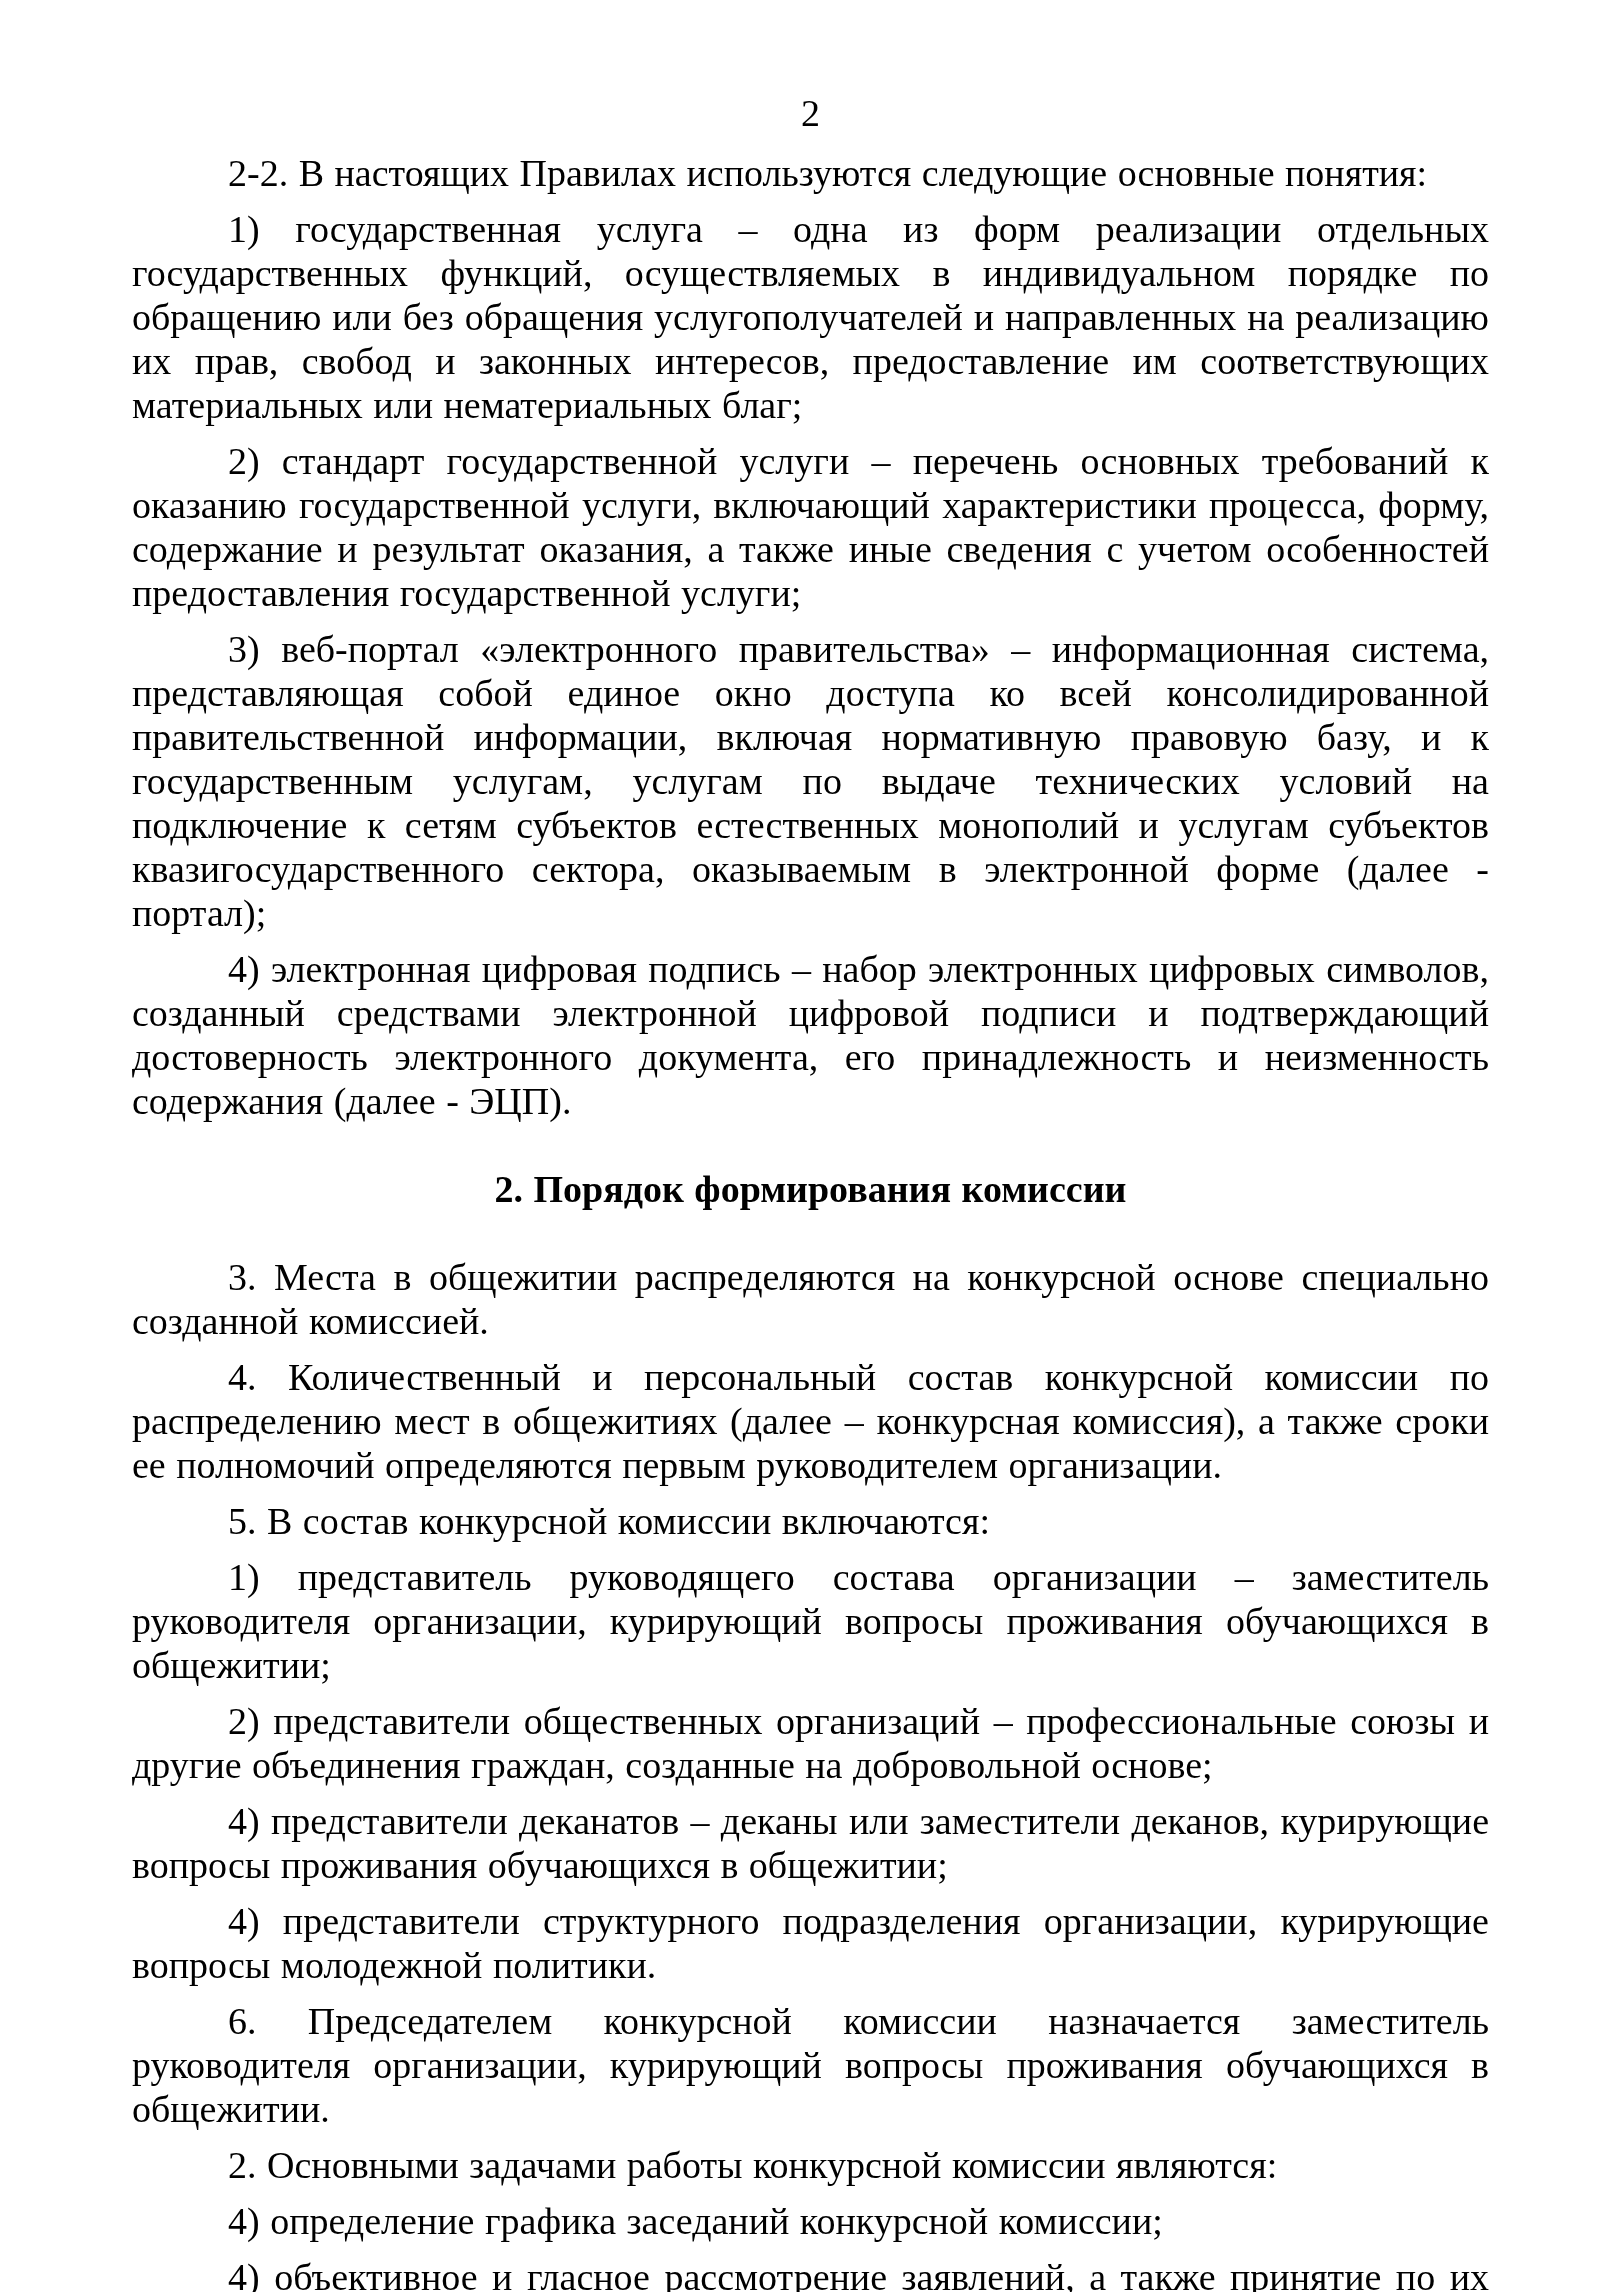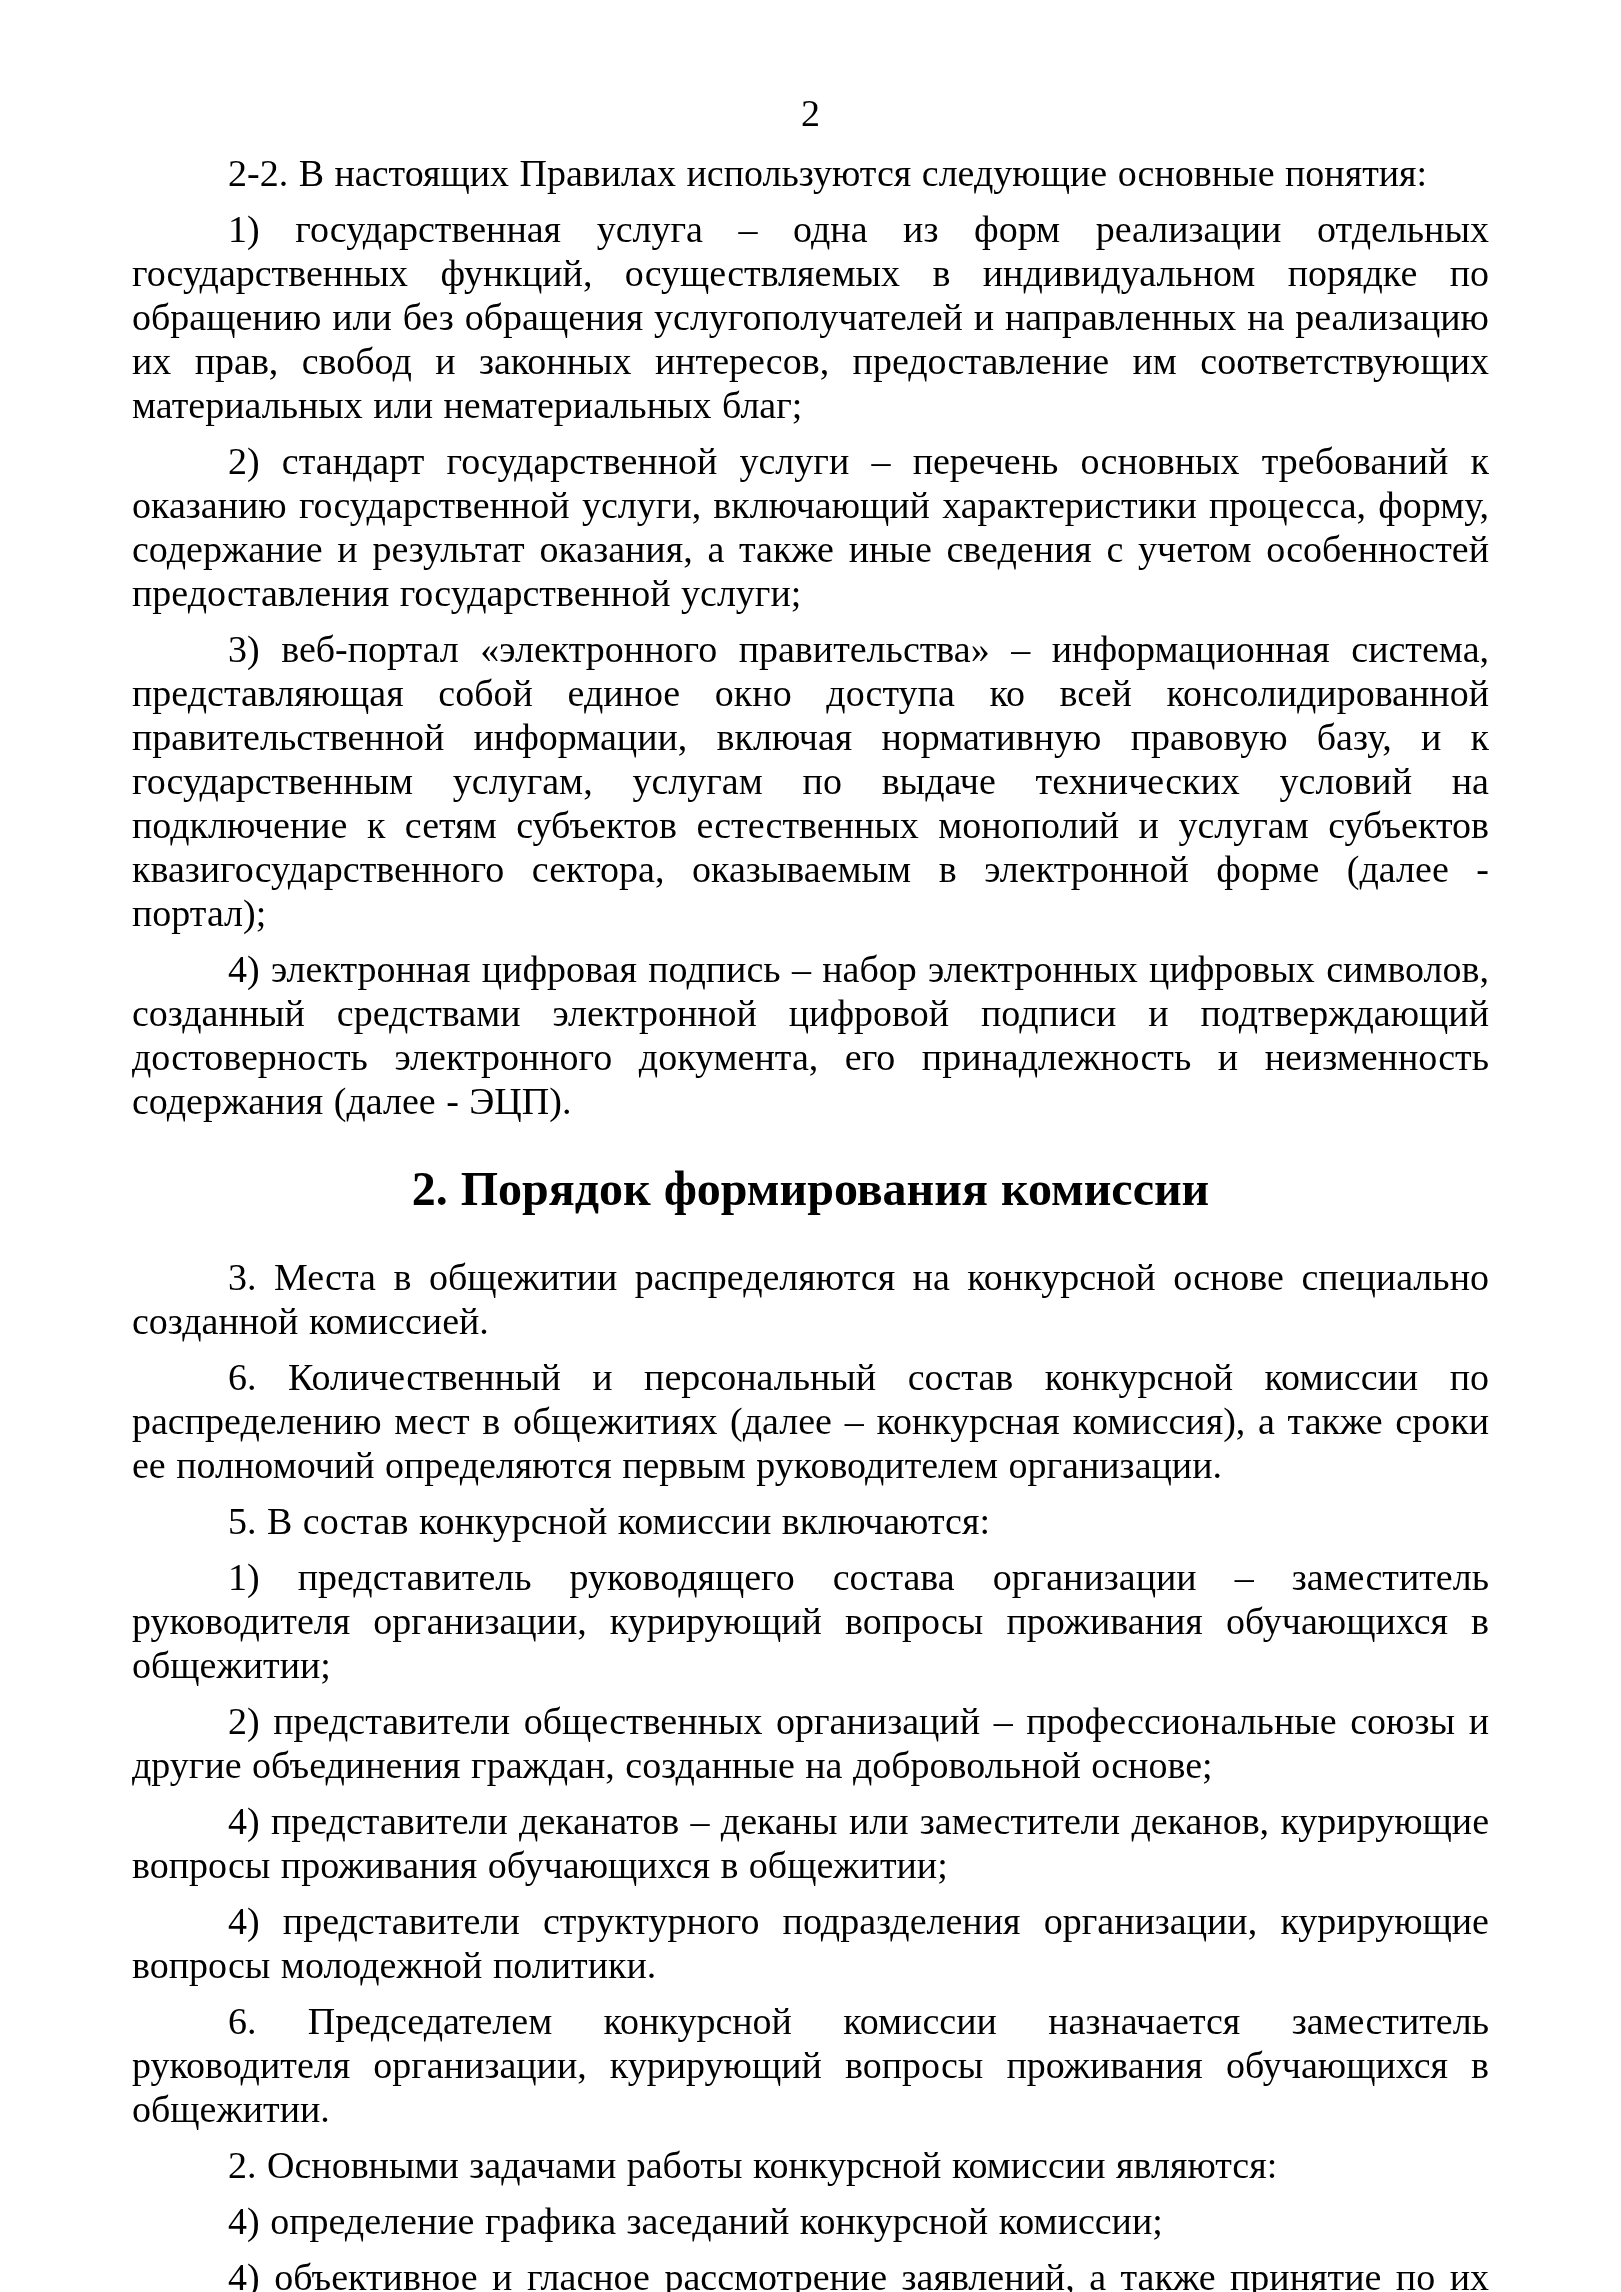--- a/index.html
+++ b/index.html
@@ -30,41 +30,41 @@
     text-align: justify;
     text-indent: 96px;
     line-height: 44px;
     word-spacing: 1px;
   }
   .section-heading {
     margin: 44px 0 44px 0;
     text-align: center;
     text-indent: 0;
     font-weight: bold;
-    font-size: 48px;
+    font-size: 38px;
     line-height: 44px;
   }
 </style>
 </head>
 <body>
 
 <div class="page">
 
   <div class="page-number">2</div>
 
   <p class="para">2-2. В настоящих Правилах используются следующие основные понятия:</p>
   <p class="para">1) государственная услуга – одна из форм реализации отдельных государственных функций, осуществляемых в индивидуальном порядке по обращению или без обращения услугополучателей и направленных на реализацию их прав, свобод и законных интересов, предоставление им соответствующих материальных или нематериальных благ;</p>
   <p class="para">2) стандарт государственной услуги – перечень основных требований к оказанию государственной услуги, включающий характеристики процесса, форму, содержание и результат оказания, а также иные сведения с учетом особенностей предоставления государственной услуги;</p>
   <p class="para">3) веб-портал «электронного правительства» – информационная система, представляющая собой единое окно доступа ко всей консолидированной правительственной информации, включая нормативную правовую базу, и к государственным услугам, услугам по выдаче технических условий на подключение к сетям субъектов естественных монополий и услугам субъектов квазигосударственного сектора, оказываемым в электронной форме (далее - портал);</p>
   <p class="para">4) электронная цифровая подпись – набор электронных цифровых символов, созданный средствами электронной цифровой подписи и подтверждающий достоверность электронного документа, его принадлежность и неизменность содержания (далее - ЭЦП).</p>
 
   <p class="para section-heading">2. Порядок формирования комиссии</p>
 
   <p class="para">3. Места в общежитии распределяются на конкурсной основе специально созданной комиссией.</p>
-  <p class="para">6. Количественный и персональный состав конкурсной комиссии по распределению мест в общежитиях (далее – конкурсная комиссия), а также сроки ее полномочий определяются первым руководителем организации.</p>
+  <p class="para">4. Количественный и персональный состав конкурсной комиссии по распределению мест в общежитиях (далее – конкурсная комиссия), а также сроки ее полномочий определяются первым руководителем организации.</p>
   <p class="para">5. В состав конкурсной комиссии включаются:</p>
   <p class="para">1) представитель руководящего состава организации – заместитель руководителя организации, курирующий вопросы проживания обучающихся в общежитии;</p>
   <p class="para">2) представители общественных организаций – профессиональные союзы и другие объединения граждан, созданные на добровольной основе;</p>
   <p class="para">4) представители деканатов – деканы или заместители деканов, курирующие вопросы проживания обучающихся в общежитии;</p>
   <p class="para">4) представители структурного подразделения организации, курирующие вопросы молодежной политики.</p>
   <p class="para">6. Председателем конкурсной комиссии назначается заместитель руководителя организации, курирующий вопросы проживания обучающихся в общежитии.</p>
   <p class="para">2. Основными задачами работы конкурсной комиссии являются:</p>
   <p class="para">4) определение графика заседаний конкурсной комиссии;</p>
   <p class="para">4) объективное и гласное рассмотрение заявлений, а также принятие по их итогам решений, не ущемляющих права и интересы обучающихся;</p>
   <p class="para">3) вынесение решений по итогам заседаний конкурсной комиссии.</p>

